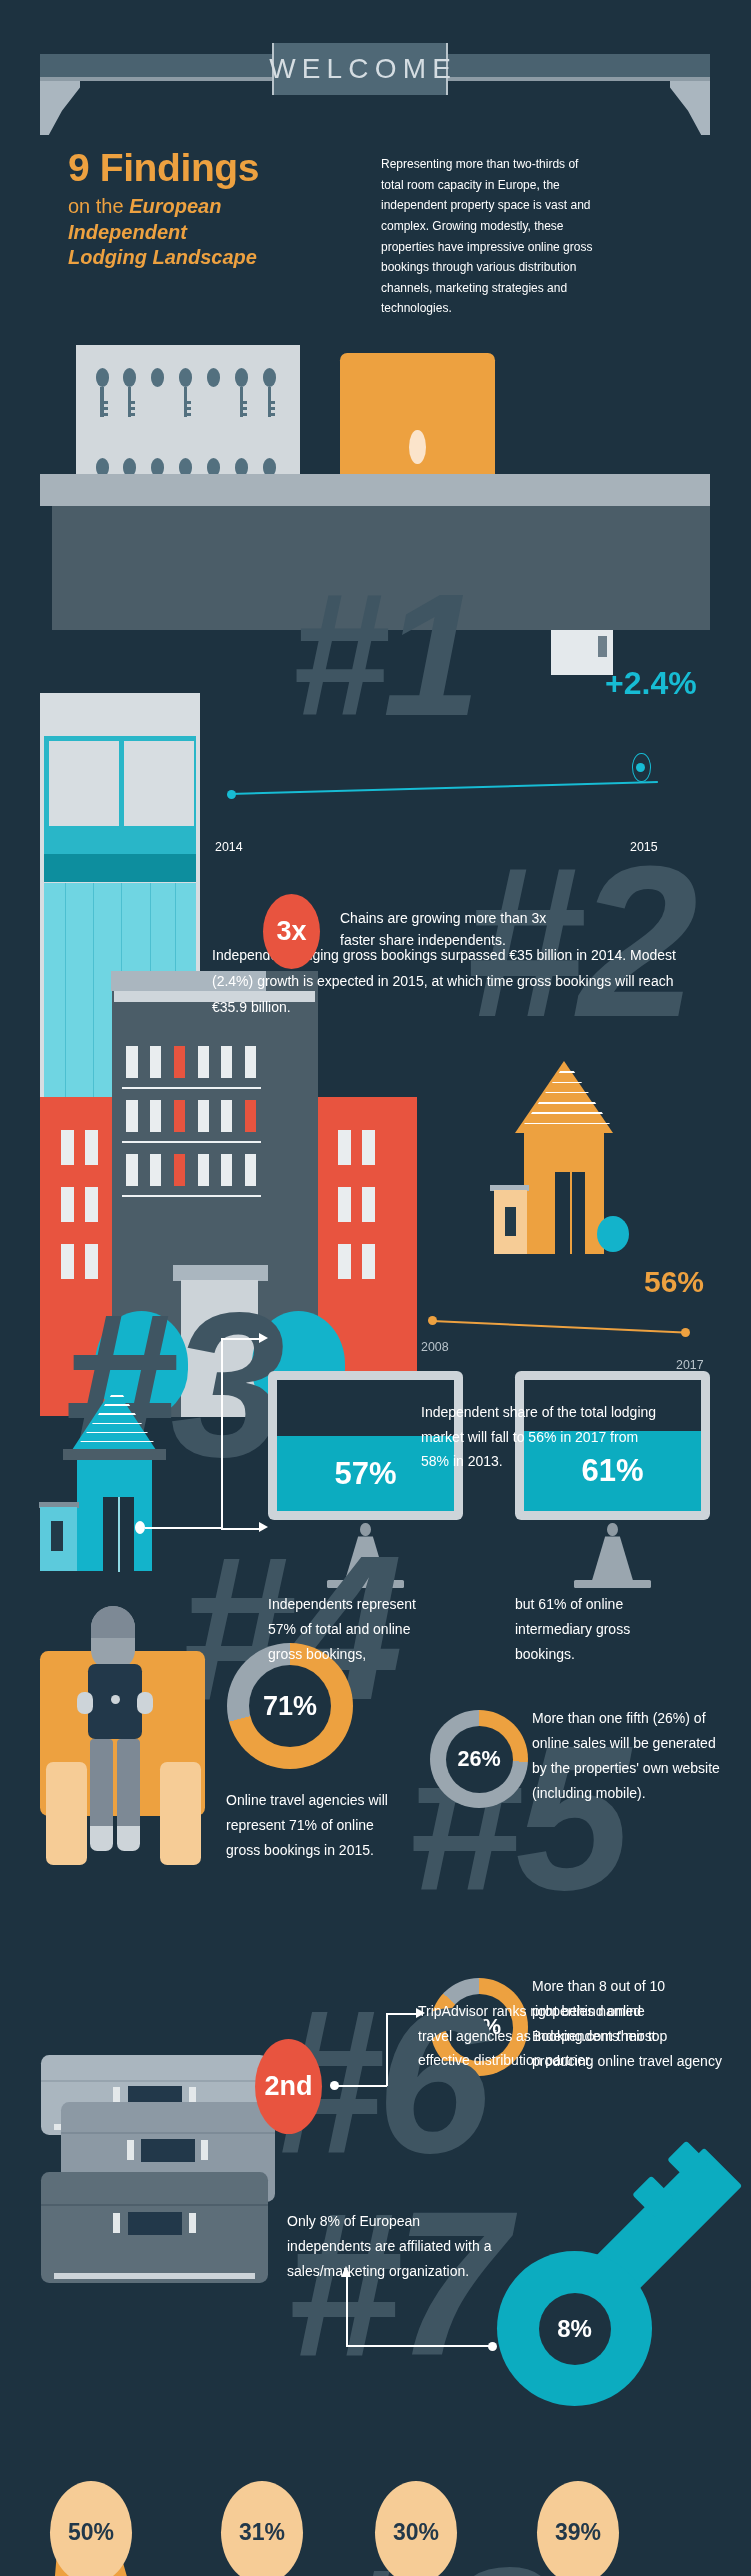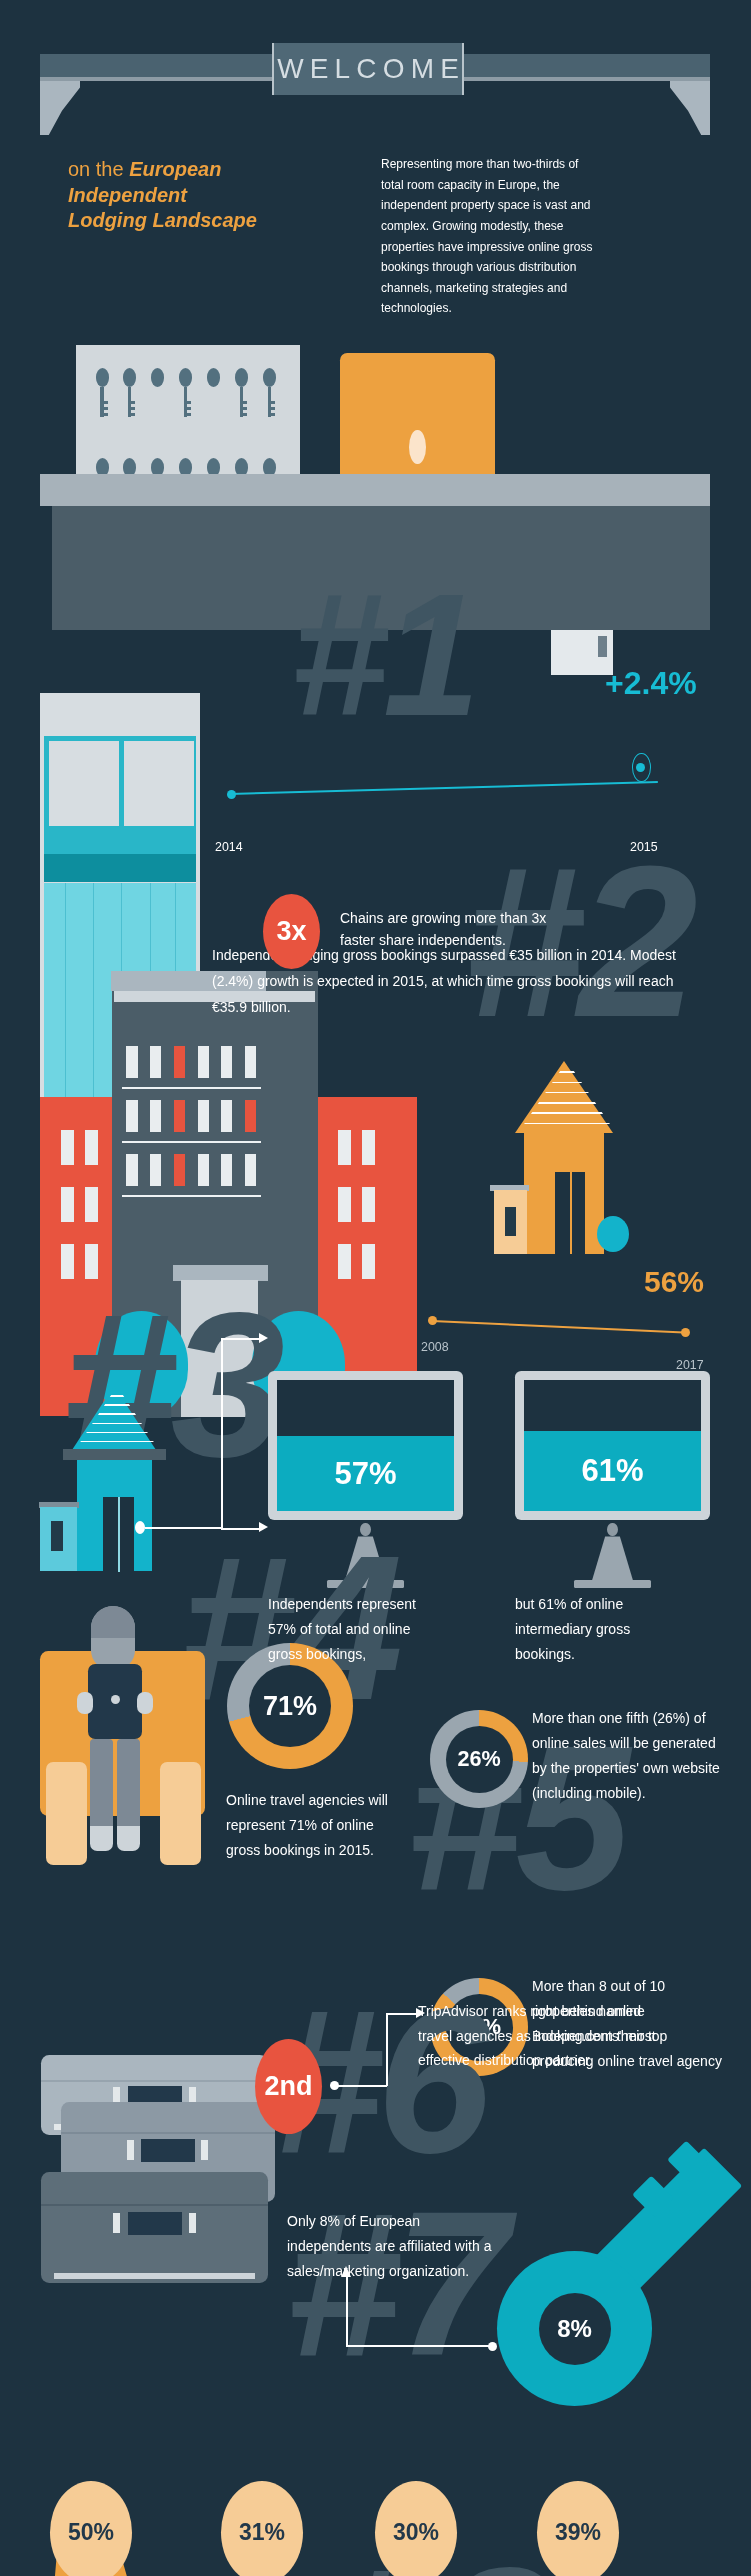--- a/index.html
+++ b/index.html
@@ -52,21 +52,21 @@
     background: #aab6bf;
     border-bottom-left-radius: 0;
     clip-path: polygon(0 0, 100% 0, 100% 12%, 55% 55%, 22% 100%, 0 100%);
   }
   .ribbon-right {
     left: 670px; top: 81px; width: 40px; height: 54px;
     background: #aab6bf;
     clip-path: polygon(0 0, 100% 0, 100% 100%, 78% 100%, 45% 55%, 0 12%);
   }
   .welcome-plate {
-    left: 272px; top: 43px; width: 192px; height: 52px;
+    left: 272px; top: 43px; width: 176px; height: 52px;
     background: #4f6876;
     border-left: 2.6px solid #b9c4cb;
     border-right: 2.6px solid #b9c4cb;
     display: flex; align-items: center; justify-content: center;
     z-index: 5;
   }
   .welcome-plate span {
     font-family: "Liberation Sans Narrow", "Liberation Sans", sans-serif;
     font-size: 28px;
     letter-spacing: 0.22em;
@@ -275,20 +275,21 @@
 
   <div class="abs banner-bar"></div>
   <div class="abs banner-bar-shadow"></div>
   <div class="abs ribbon-left"></div>
   <div class="abs ribbon-right"></div>
   <div class="abs welcome-plate">
     <span>WELCOME</span>
   </div>
 
   <div class="abs title-block">
+    <div class="title-main">9 Findings</div>
     <div class="title-sub">
       <span>on the </span><i>European</i><br>
       <i>Independent</i><br>
       <i>Lodging Landscape</i>
     </div>
   </div>
   <div class="body-text intro-para">Representing more than two-thirds of total room capacity in Europe, the independent property space is vast and complex. Growing modestly, these properties have impressive online gross bookings through various distribution channels, marketing strategies and technologies.</div>
 
   <div class="abs hero-keyboard-wall">
     <div id="key-grid">
@@ -476,20 +477,21 @@
   <div class="abs hut-door"></div>
   <div class="abs hut-door-split"></div>
   <div class="abs hut-bush"></div>
 
   <div class="abs f2-56">56%</div>
   <div class="abs f2-line"></div>
   <div class="abs f2-dotl"></div>
   <div class="abs f2-dotr"></div>
   <div class="abs f2-yl">2008</div>
   <div class="abs f2-yr">2017</div>
+  <div class="body-text f2-text"><span>Independent share of the total lodging market will fall to </span><b>56% in 2017</b><span> from 58% in 2013.</span></div>
 
   <div class="ghostnum" style="left:62px; top:1303px; font-size:206px;">#3</div>
 
   <div class="abs h3-roof"></div>
   <div class="abs h3-stripes" style="clip-path: polygon(50% 0px, 100% 100%, 0px 100%);">
       <div style="position:absolute;left:0;right:0;top:14.285714285714286%;height:1.5px;background:#ffffff;"></div>
       <div style="position:absolute;left:0;right:0;top:28.571428571428573%;height:1.5px;background:#ffffff;"></div>
       <div style="position:absolute;left:0;right:0;top:42.85714285714286%;height:1.5px;background:#ffffff;"></div>
       <div style="position:absolute;left:0;right:0;top:57.142857142857146%;height:1.5px;background:#ffffff;"></div>
       <div style="position:absolute;left:0;right:0;top:71.42857142857143%;height:1.5px;background:#ffffff;"></div>

